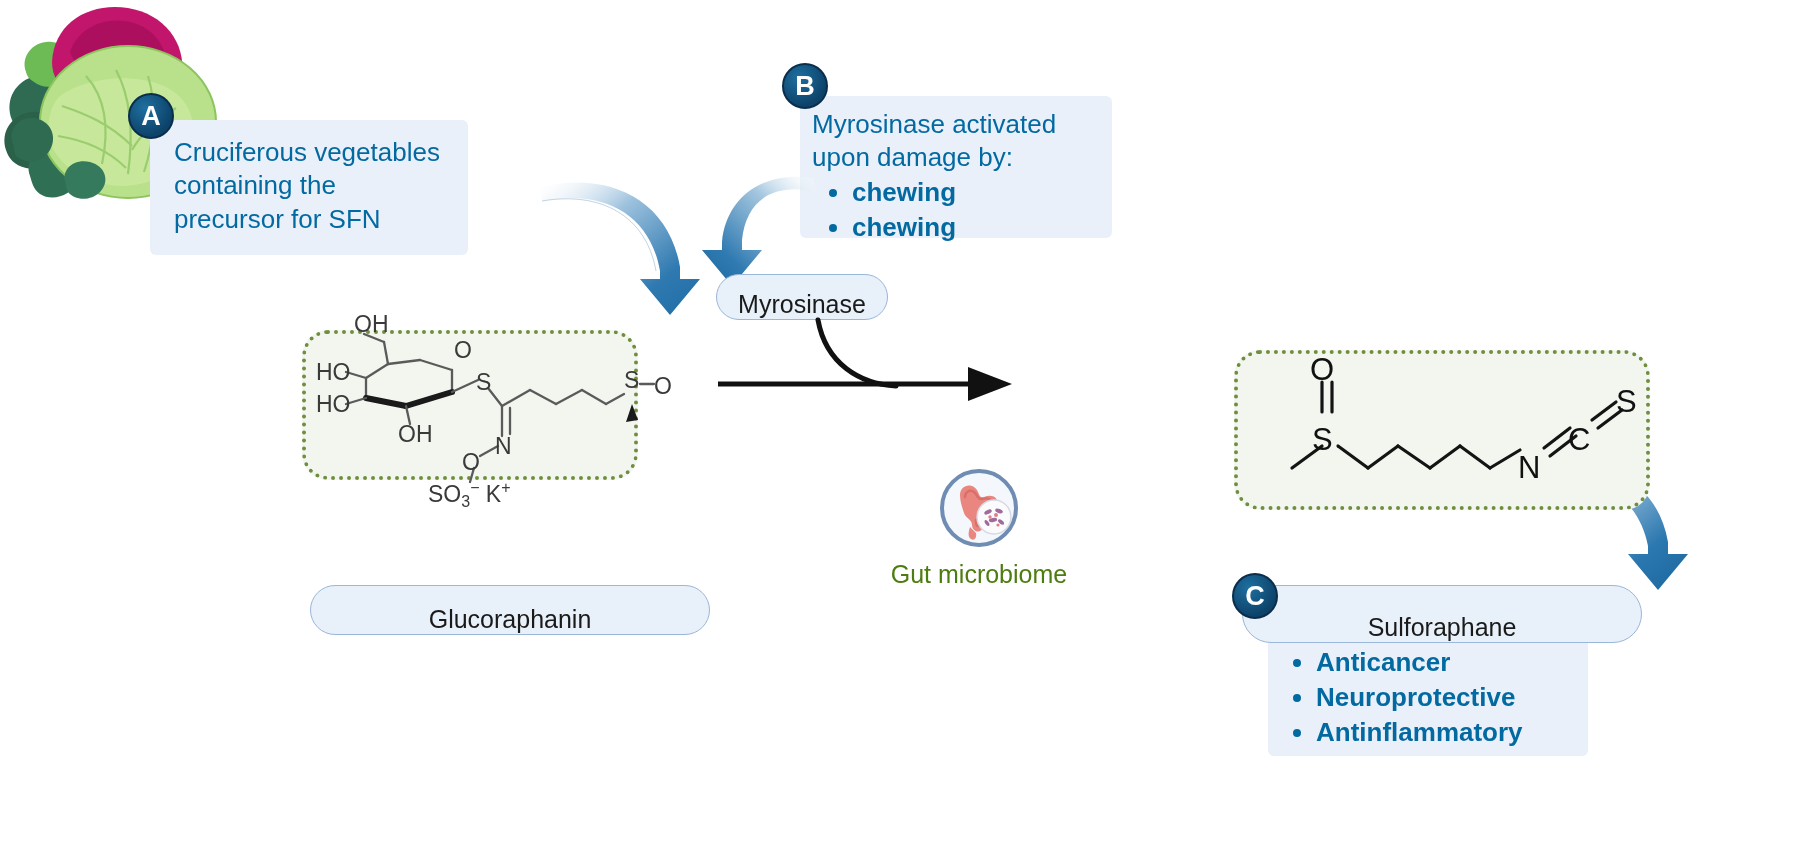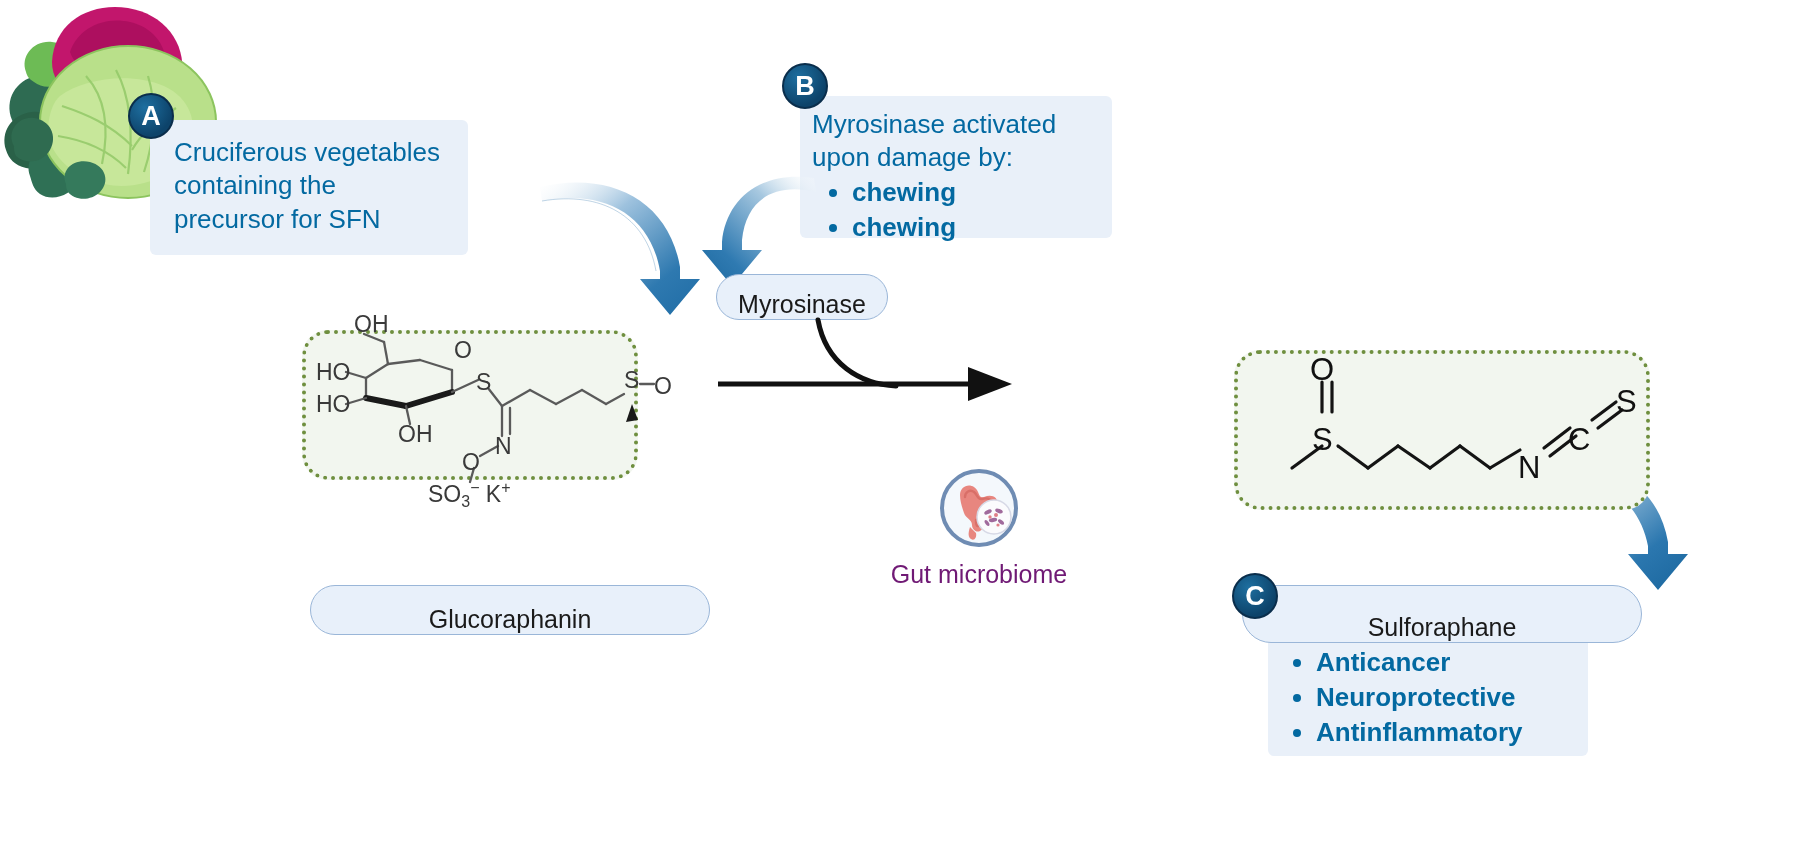--- a/index.html
+++ b/index.html
@@ -89,21 +89,21 @@
   .chem {
     font-family: "Liberation Sans", sans-serif;
     color: #2b2b2b;
     font-size: 23px;
     white-space: nowrap;
   }
   .chem-big { font-size: 31px; font-weight: 500; }
 
   .caption {
     font-size: 25px;
-    color: #701a75;
+    color: #4d7c0f;
     text-align: center;
   }
   svg { display: block; overflow: visible; }
 </style>
 </head>
 <body>
 
 <div id="stage">
 
   <div class="abs" style="left:0px; top:0px; width:270px; height:215px;">

